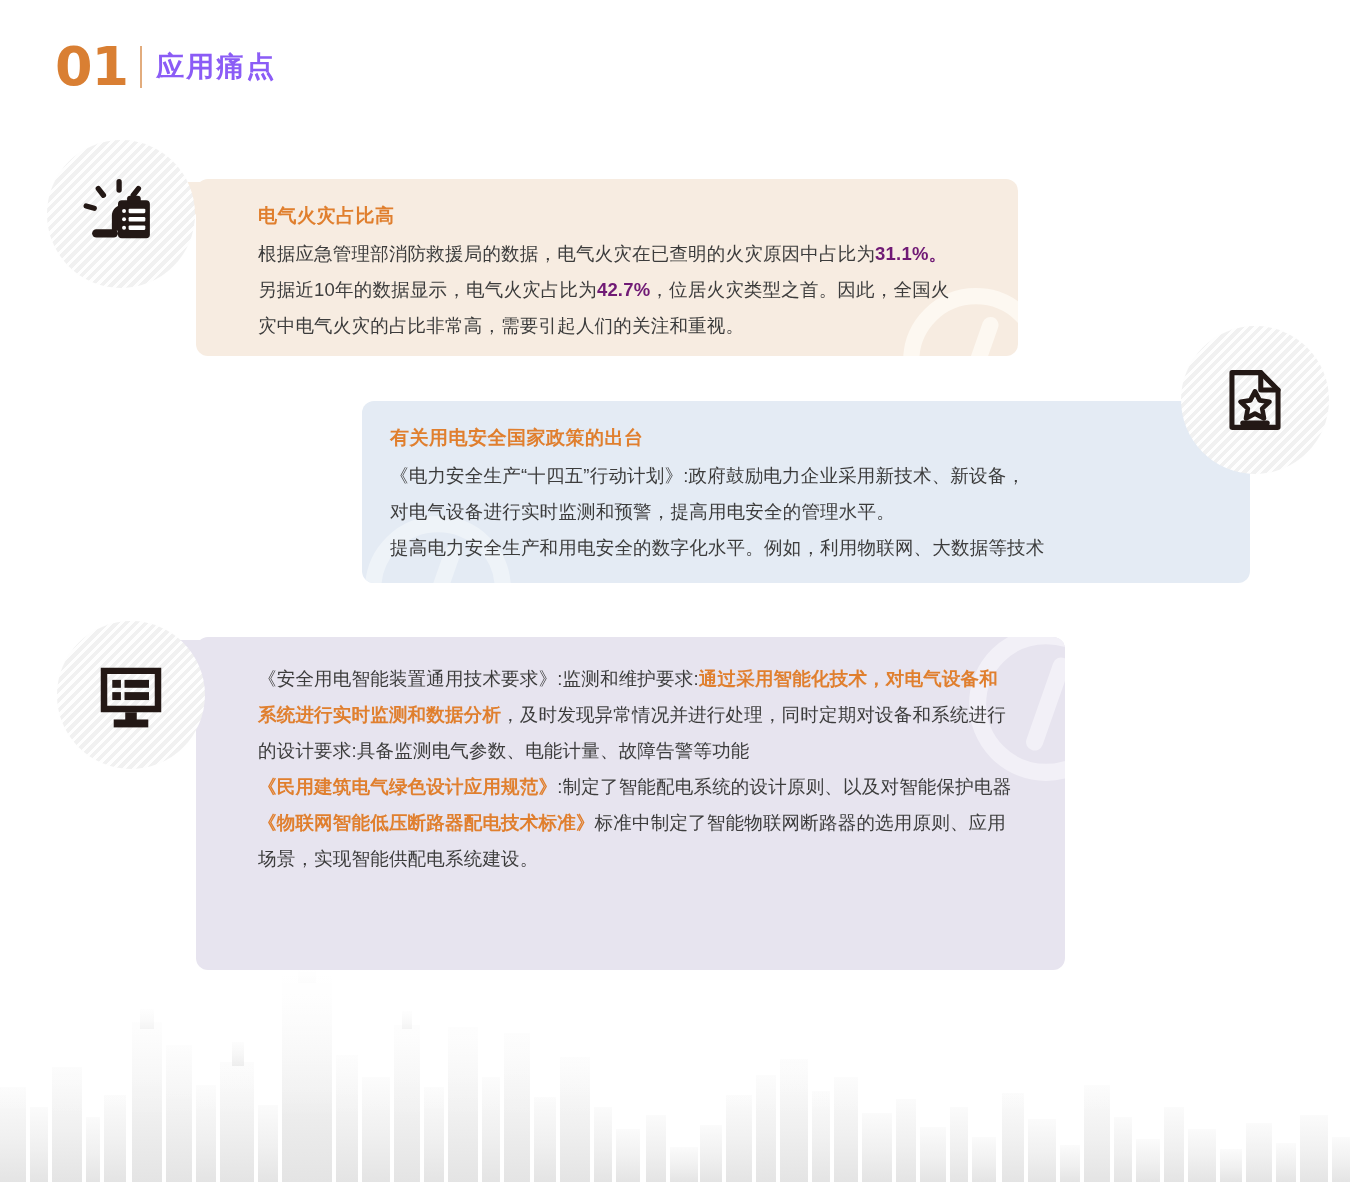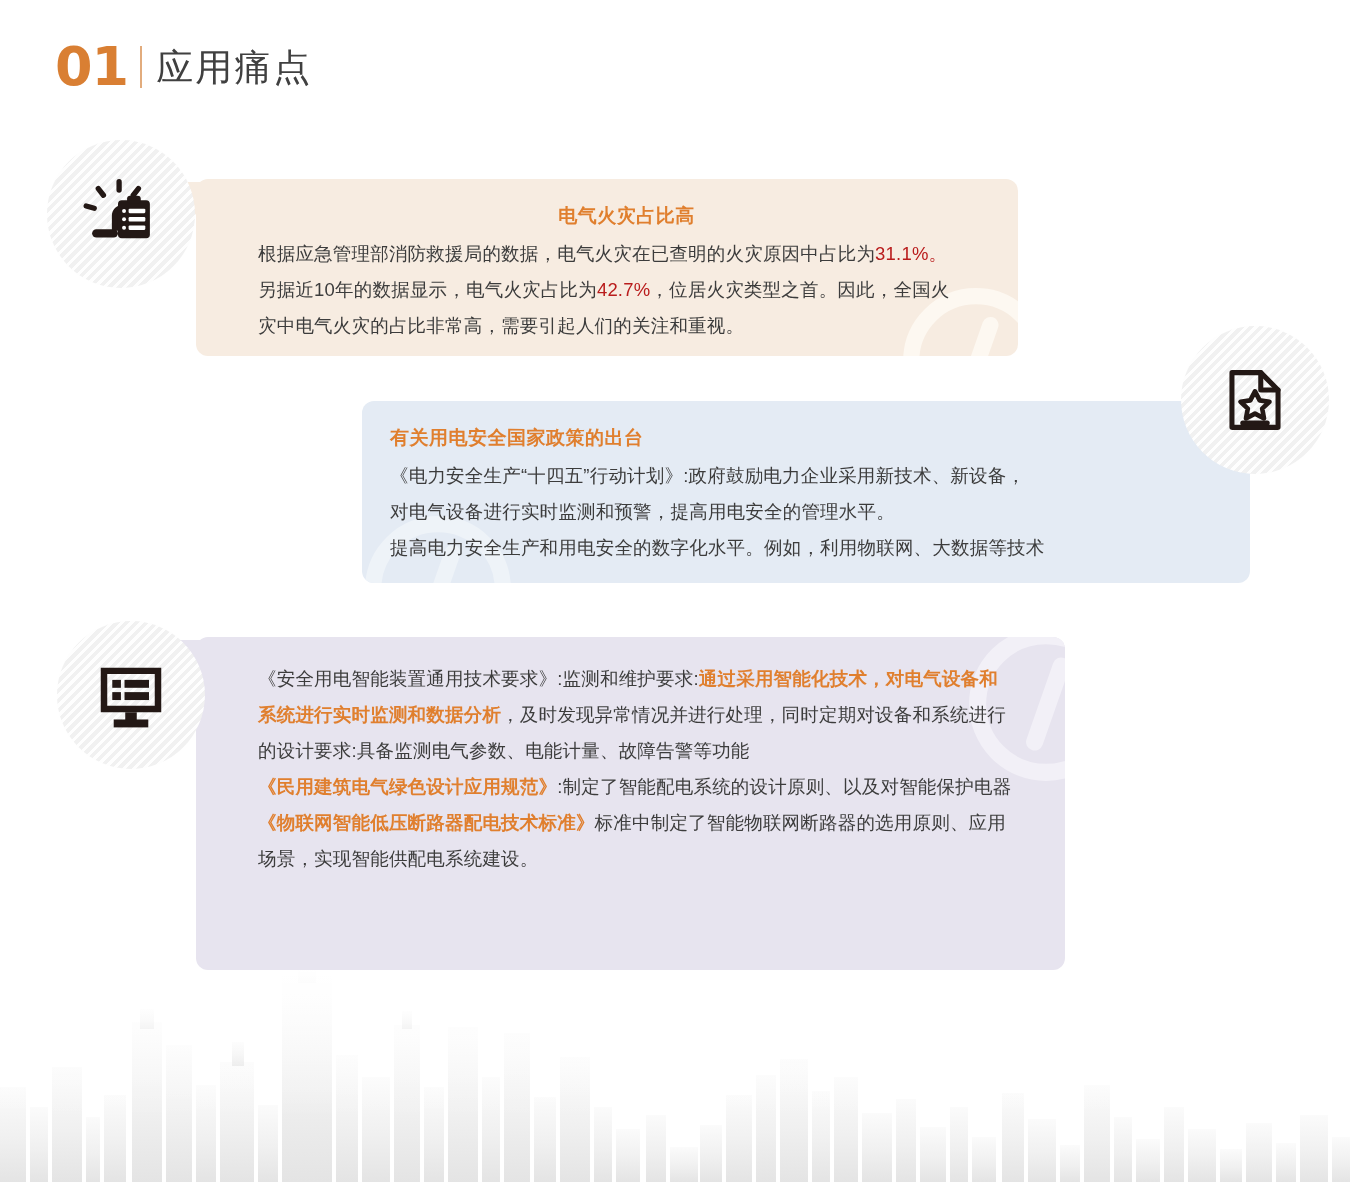--- a/index.html
+++ b/index.html
@@ -32,23 +32,23 @@
     line-height: 1;
     font-family: "DejaVu Sans", sans-serif;
   }
   .header-sep {
     width: 2px;
     height: 42px;
     background: #e2ac7d;
     margin: 0 14px 0 12px;
   }
   .header-title {
-    font-size: 37px;
-    font-weight: normal;
-    color: #404040;
+    font-size: 28px;
+    font-weight: bold;
+    color: #8b5cf6;
     letter-spacing: 2px;
     line-height: 1;
   }
 
   
   .cityscape {
     position: absolute;
     left: 0;
     bottom: 0;
     width: 1350px;
@@ -168,28 +168,28 @@
     margin: 0 0 6px 0;
     line-height: 1.4;
   }
   .card-body {
     font-size: 18.5px;
     color: #3c3c3c;
     line-height: 1.95;
     letter-spacing: 0.2px;
   }
   .card-body p { margin: 0; }
-  .hl { color: #b91c1c; font-weight: normal; }
+  .hl { color: #701a75; font-weight: bold; }
   .hl-bold { color: #e07f2e; font-weight: bold; }
 
   #card-1 .card-inner { padding: 24px 30px 0 62px; }
   #card-2 .card-inner { padding: 24px 30px 0 28px; }
   #card-3 .card-inner { padding: 24px 30px 0 62px; }
 
-  #card-1 .card-title { margin-left: 7px; text-align: center; }
+  #card-1 .card-title { margin-left: 0; }
 </style>
 </head>
 <body>
 
 <svg class="cityscape" viewBox="0 0 1350 215" preserveAspectRatio="none">
   <defs>
     <linearGradient id="bldgGrad" x1="0" y1="0" x2="0" y2="1">
       <stop offset="0%" stop-color="#fbfbfb"></stop>
       <stop offset="55%" stop-color="#f0f0f0"></stop>
       <stop offset="100%" stop-color="#e4e4e4"></stop>

